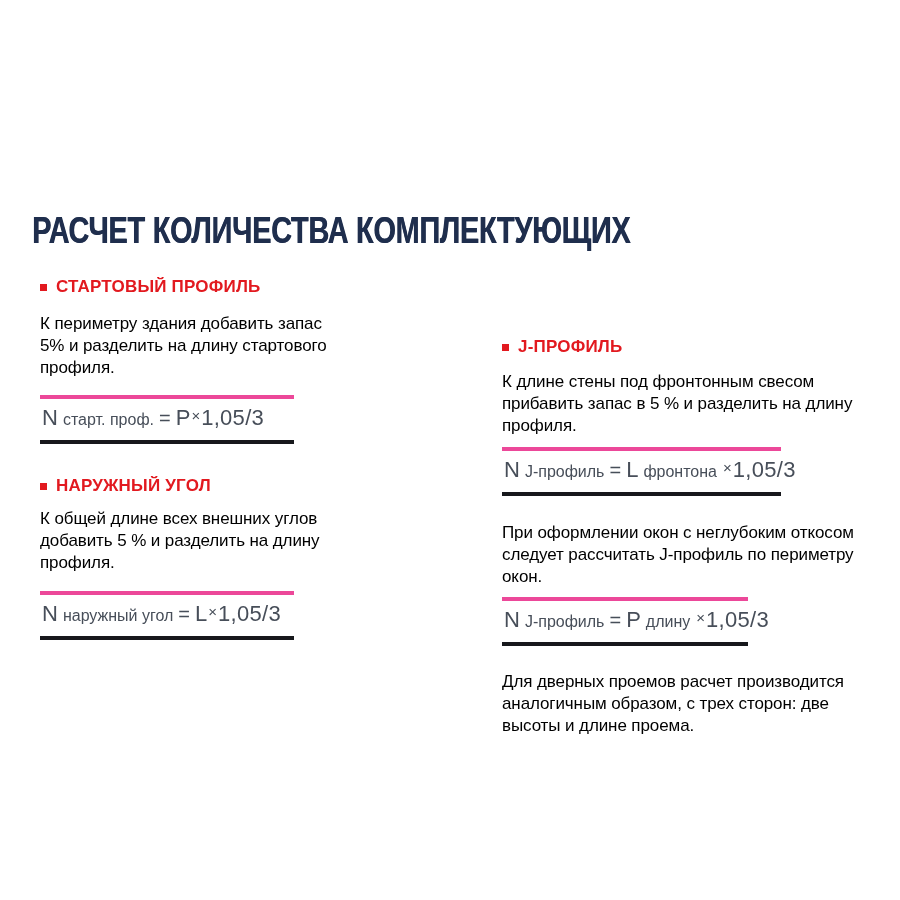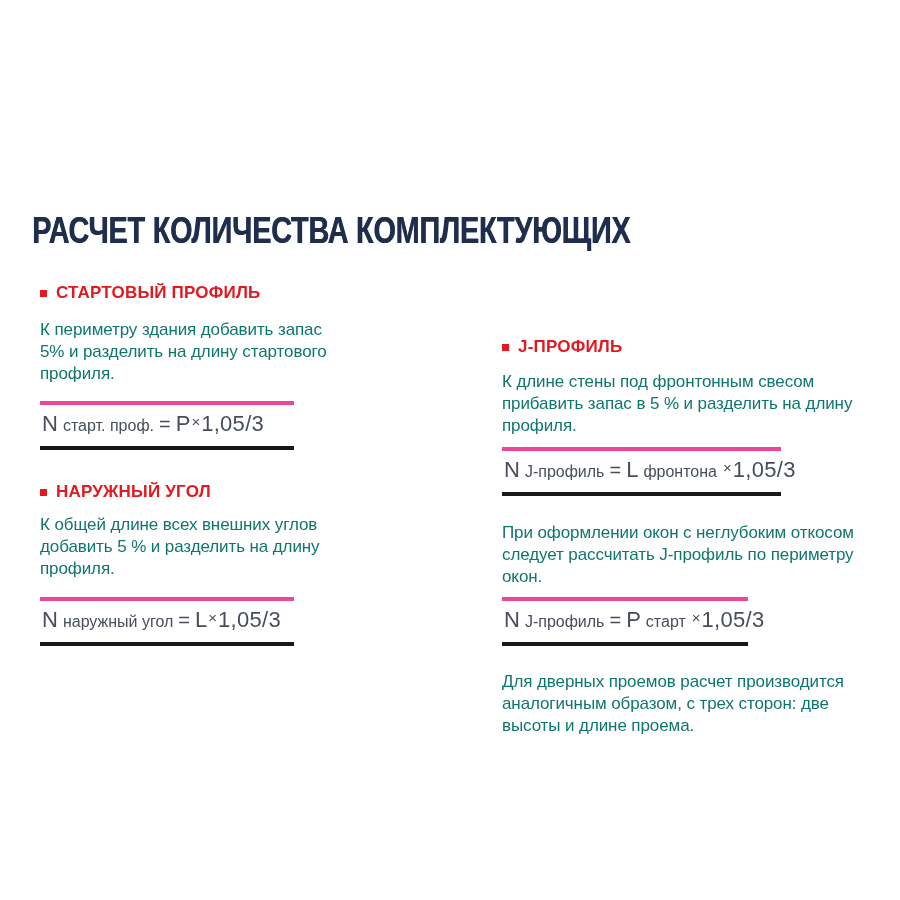--- a/index.html
+++ b/index.html
@@ -29,21 +29,21 @@
     color: #1F2E4D;
     white-space: nowrap;
     letter-spacing: -0.3px;
     transform: scaleX(0.78);
     transform-origin: 0 0;
     text-shadow: 0.6px 0 0 currentColor;
   }
 
   
   .col { position: absolute; }
-  .col-left  { left: 40px;  top: 284px; width: 320px; }
+  .col-left  { left: 40px;  top: 278px; width: 320px; }
   .col-right { left: 502px; top: 293px; width: 372px; margin-top: 45px; }
 
   
   .sec-head {
     display: flex;
     align-items: center;
     height: 18px;
   }
   .bullet {
     width: 7px;
@@ -58,21 +58,21 @@
     color: #E2191F;
     letter-spacing: 0.2px;
     white-space: nowrap;
   }
 
   
   .body-text {
     margin: 0;
     font-size: 17px;
     line-height: 22px;
-    color: #0f766e;
+    color: #000000;
     letter-spacing: -0.1px;
     white-space: pre-line;
   }
 
   
   .formula {
     border-top: 4px solid #ec4899;
     border-bottom: 4px solid #17181C;
     padding: 7px 2px 8px 2px;
     color: #474E59;
@@ -152,21 +152,21 @@
 
     <div class="formula w275 mt-f1r">
       <span class="fv">N</span><span class="fs">J-профиль</span><span class="fe">=</span><span class="fv">L</span><span class="fs">фронтона</span><span class="fx">×</span><span class="fn">1,05/3</span>
     </div>
 
     <p class="body-text mt-p2r">При оформлении окон с неглубоким откосом
 следует рассчитать J-профиль по периметру
 окон.</p>
 
     <div class="formula w242 mt-f2r">
-      <span class="fv">N</span><span class="fs">J-профиль</span><span class="fe">=</span><span class="fv">P</span><span class="fs">старт</span><span class="fx">×</span><span class="fn">1,05/3</span>
+      <span class="fv">N</span><span class="fs">J-профиль</span><span class="fe">=</span><span class="fv">P</span><span class="fs">длину</span><span class="fx">×</span><span class="fn">1,05/3</span>
     </div>
 
     <p class="body-text mt-p3r">Для дверных проемов расчет производится
 аналогичным образом, с трех сторон: две
 высоты и длине проема.</p>
 
   </div>
 
 </div>
 

